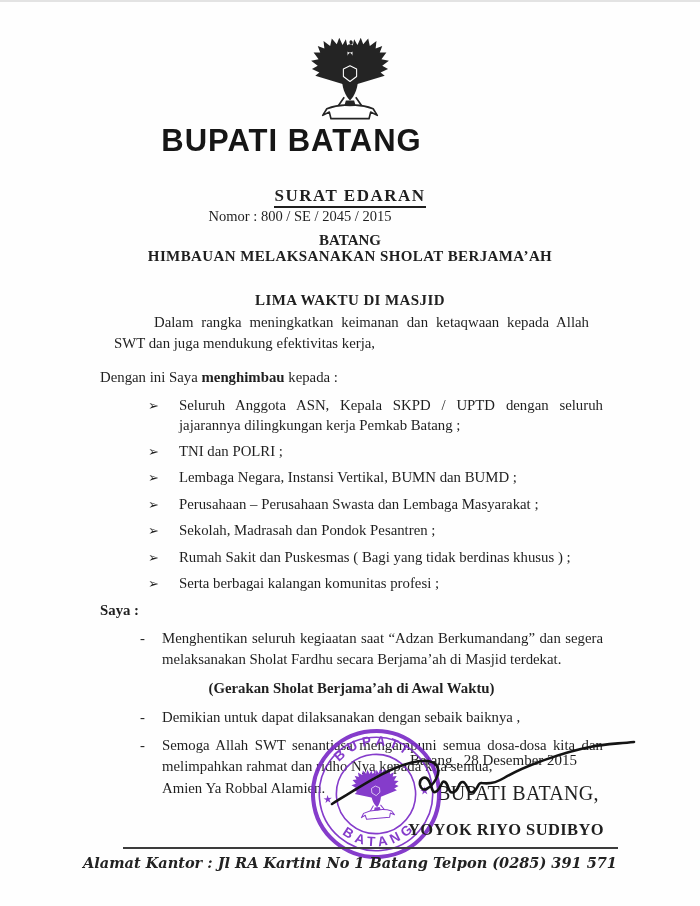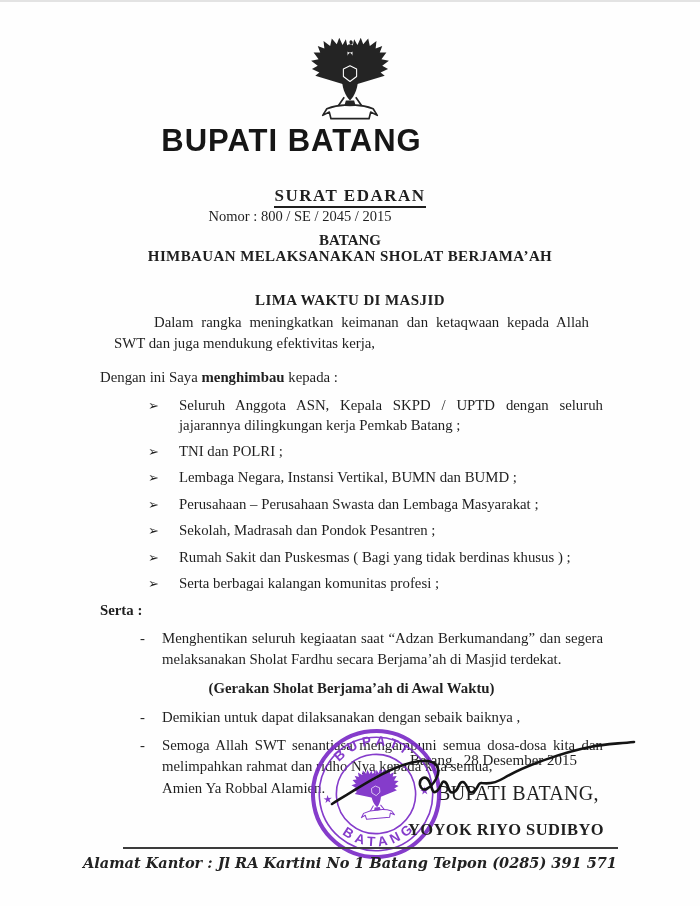--- a/index.html
+++ b/index.html
@@ -123,21 +123,21 @@
       <li>
           <span class="mk">➢</span>
           <span class="tx">Rumah Sakit dan Puskesmas ( Bagi yang tidak berdinas khusus ) ;</span>
         </li>
       <li>
           <span class="mk">➢</span>
           <span class="tx">Serta berbagai kalangan komunitas profesi ;</span>
         </li>
     </ul>
 
-    <p class="agar">Serta :</p>
+    <p class="agar">Saya :</p>
 
     <div class="dash-item">
         <span class="mk">-</span>
         <span class="tx">Menghentikan seluruh kegiaatan saat “Adzan Berkumandang” dan segera melaksanakan Sholat Fardhu secara Berjama’ah di Masjid terdekat.</span>
       </div>
 
     <p class="movement">(Gerakan Sholat Berjama’ah di Awal Waktu)</p>
 
     <div class="dash-item">
         <span class="mk">-</span>

